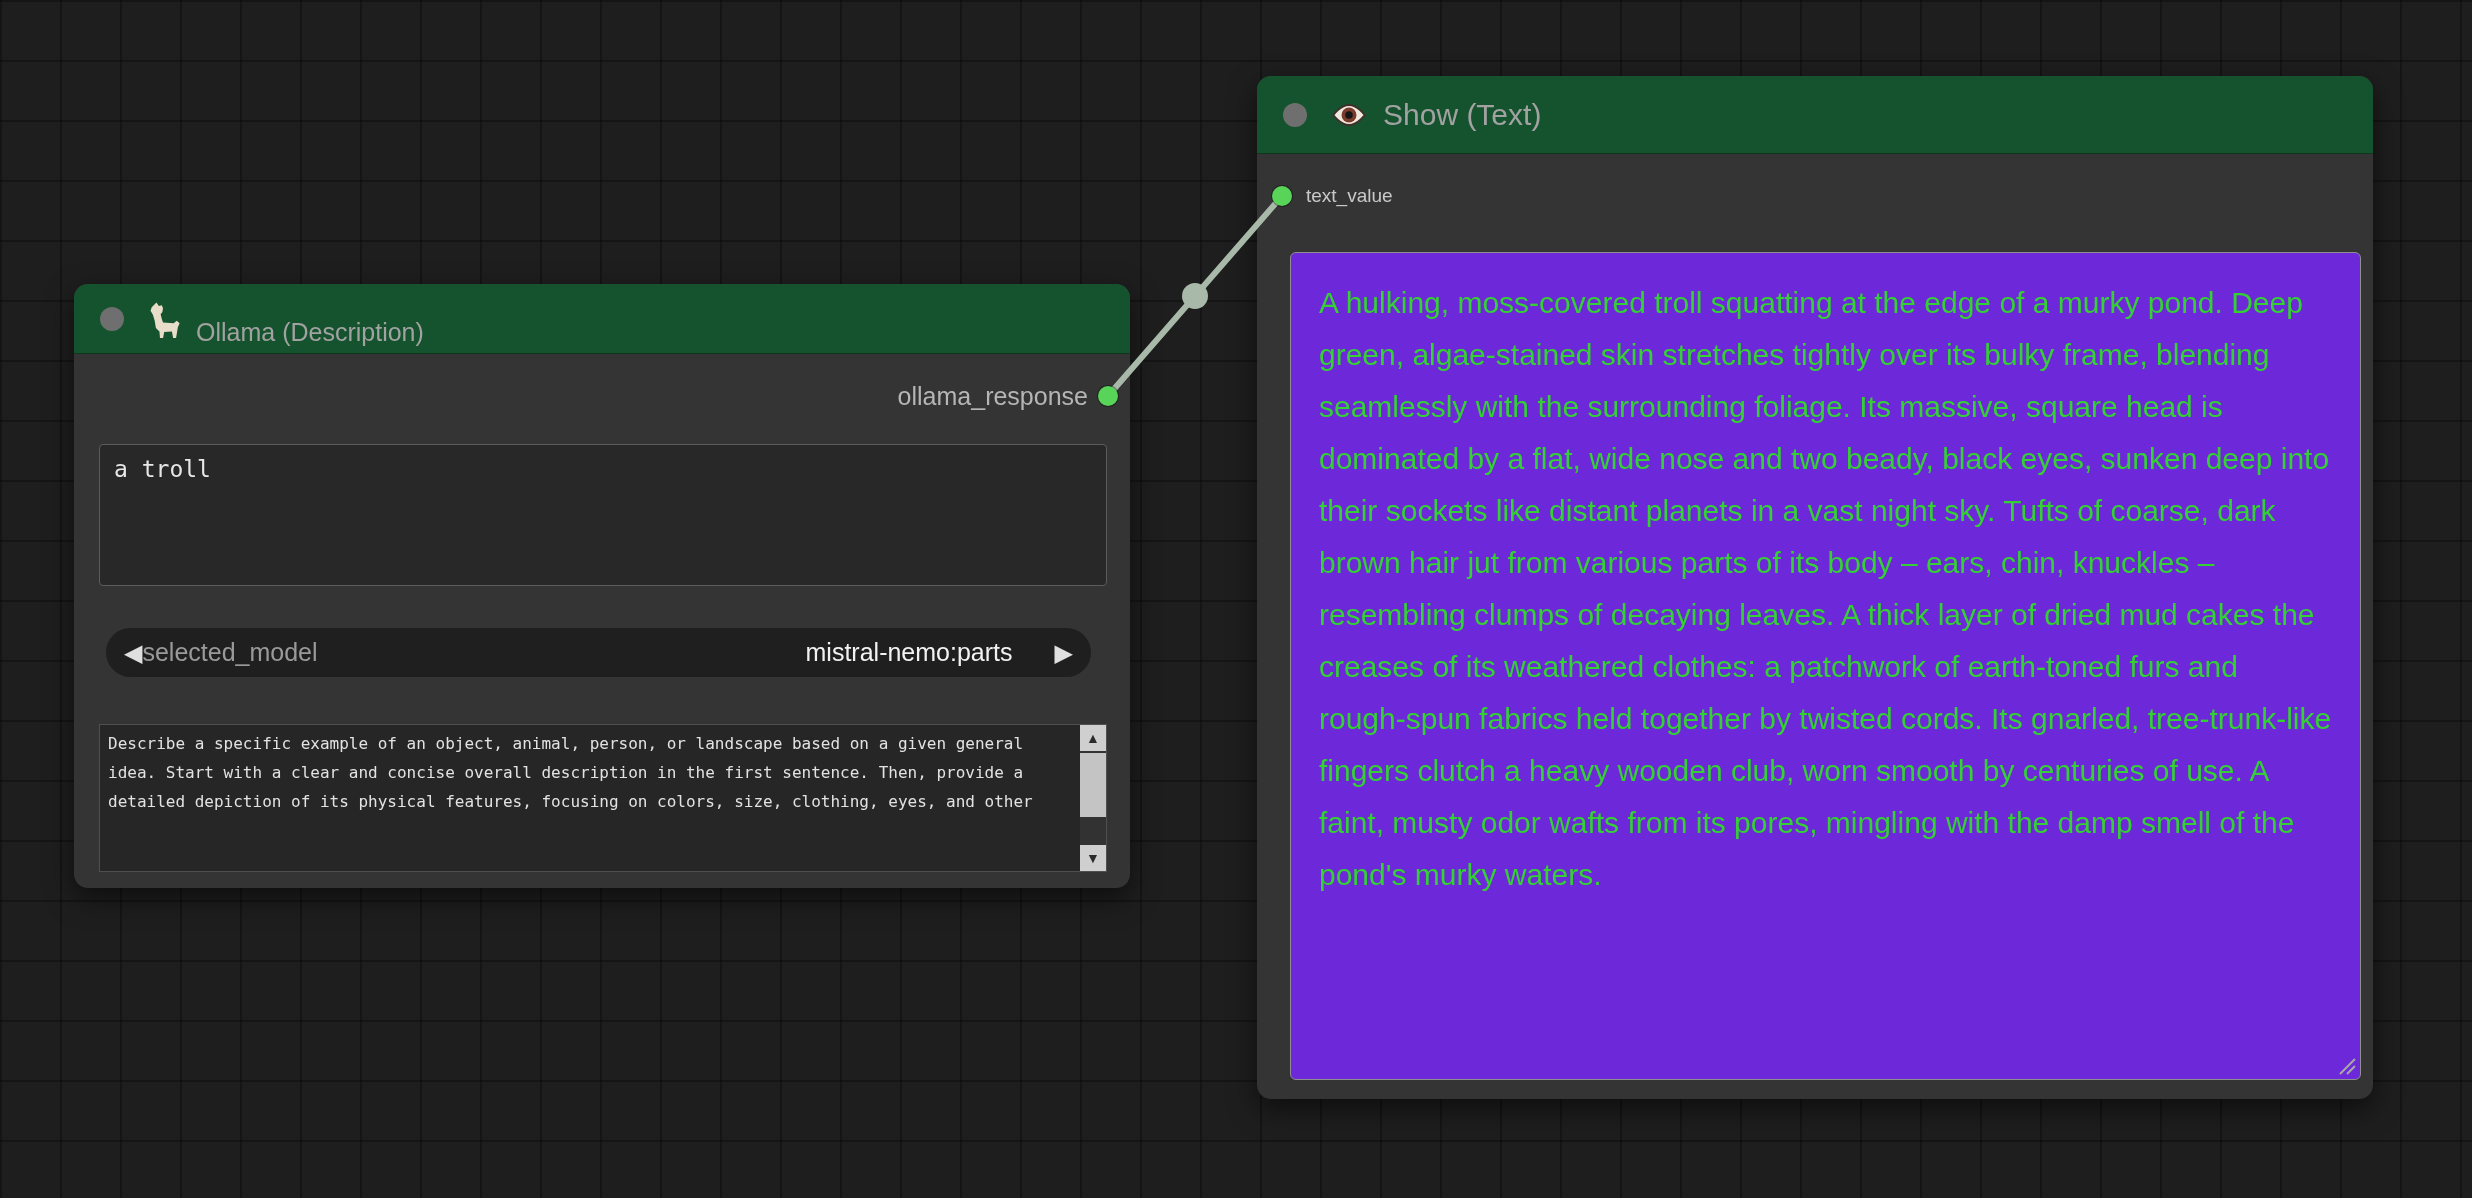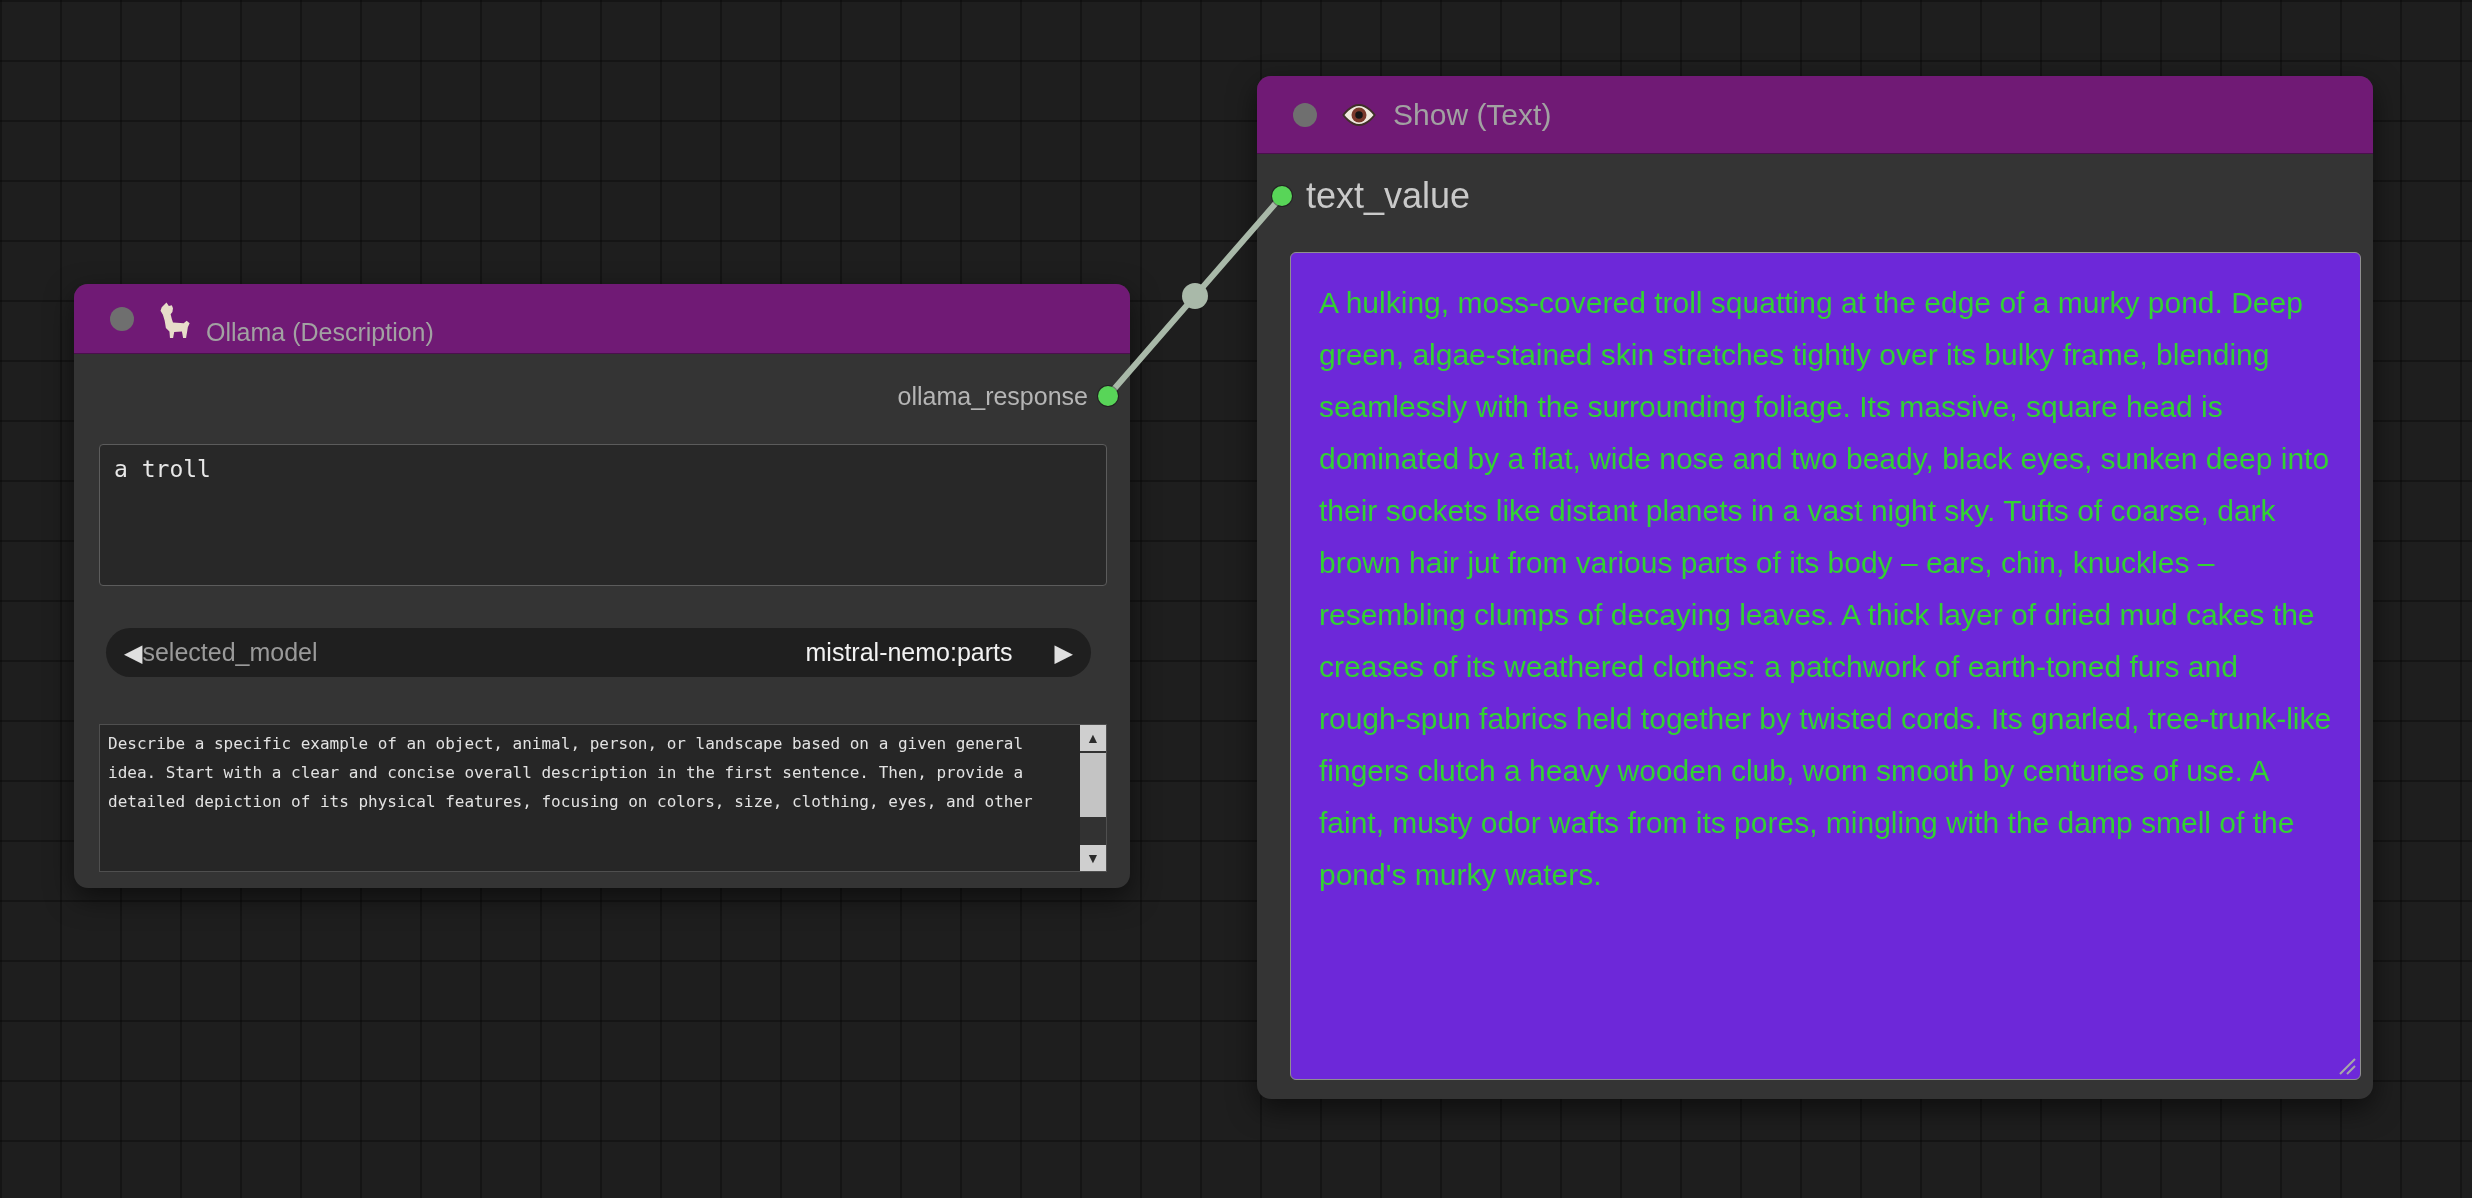--- a/index.html
+++ b/index.html
@@ -15,23 +15,23 @@
     background-size: 60px 60px;
   }
 
   .node {
     position: absolute; border-radius: 14px;
     background: #343434;
     box-shadow: 0 10px 28px rgba(0,0,0,0.55);
   }
   .titlebar {
     display: flex; align-items: center;
-    background: #701a75;
+    background: #14532d;
     border-radius: 14px 14px 0 0;
-    padding-left: 36px;
+    padding-left: 26px;
     border-bottom: 1px solid rgba(0,0,0,0.35);
   }
   .collapse-dot {
     width: 24px; height: 24px; border-radius: 50%;
     background: #6f6f6f; flex: 0 0 auto;
   }
   .node-icon { display: inline-flex; align-items: center; justify-content: center; }
   .title-text { color: #a2a2a2; white-space: nowrap; }
 
   .node-body { position: relative; width: 100%; }
@@ -101,21 +101,21 @@
   .node-show { left: 1257px; top: 76px; width: 1116px; height: 1023px; }
   .node-show .titlebar { height: 78px; }
   .node-show .collapse-dot { margin-right: 22px; }
   .node-show .node-icon { width: 40px; height: 40px; margin-right: 14px; }
   .node-show .title-text { font-size: 30px; }
 
   .input-row {
     position: absolute; top: 28px; left: 49px; height: 28px;
     display: flex; align-items: center;
   }
-  .input-row .slot-label { color: #c9c9c9; font-size: 36px; }
+  .input-row .slot-label { color: #c9c9c9; font-size: 19px; }
   .show-input-dot { top: 32px; left: 15px; }
 
   .show-textbox {
     position: absolute; left: 33px; top: 98px; width: 1071px; height: 828px;
     background: #6d28d9; border: 1px solid #8f8f8f; border-radius: 6px;
     padding: 24px 28px; overflow: hidden;
   }
   .show-text {
     font-size: 30px; line-height: 52px;
     color: var(--show-text-green);

